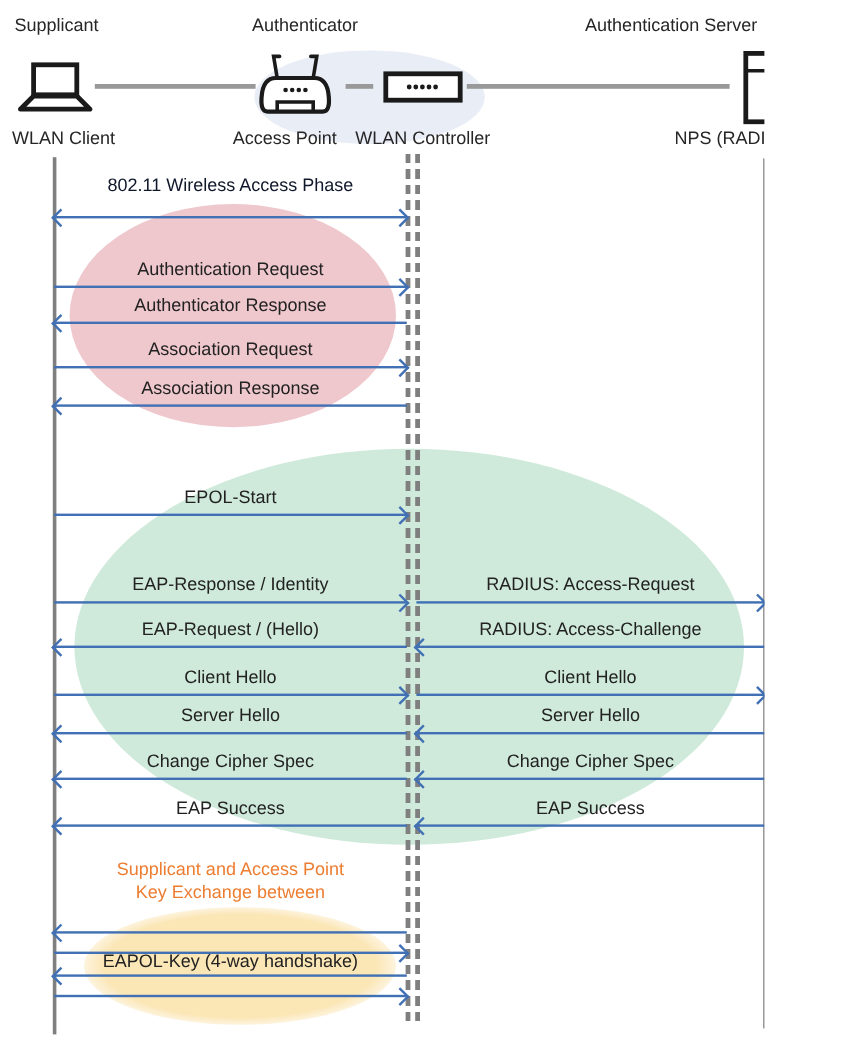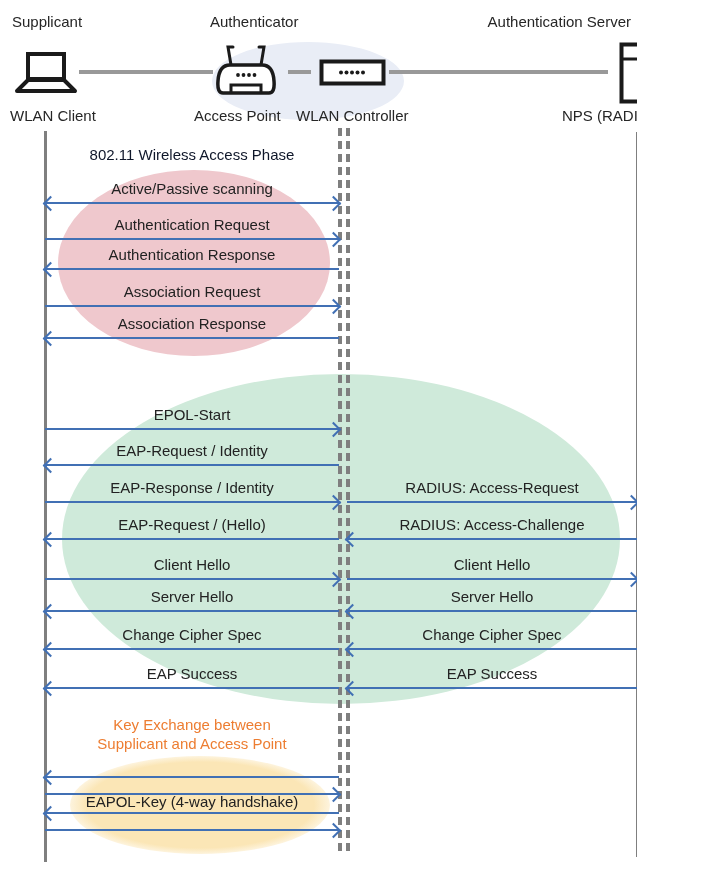--- a/index.html
+++ b/index.html
@@ -90,39 +90,38 @@
   <div class="lifeline dashline" style="left:338px;top:128px;height:726px;"></div>
   <div class="lifeline dashline" style="left:346px;top:128px;height:726px;"></div>
   <div class="lifeline solidline" style="left:636px;top:132px;height:725px;"></div>
 
   <div class="ellipse e-pink" style="left:58px;top:170px;width:272px;height:186px;"></div>
   <div class="ellipse e-green" style="left:62px;top:374px;width:558px;height:330px;"></div>
   <div class="ellipse e-yellow" style="left:70px;top:756px;width:260px;height:98px;"></div>
 
   <div class="phase-title pt-red" style="left:45px;top:146px;width:294px;">802.11 Wireless Access Phase</div>
   <div class="phase-title pt-orange" style="left:45px;top:715px;width:294px;">
+    <div>Supplicant and Access Point</div>
     <div>Key Exchange between</div>
-    <div>Supplicant and Access Point</div>
   </div>
 
   <div class="msg lane-l" style="top:180px;">
-    <div class="lbl">Active/Passive scanning</div>
     <div class="line">
         <span class="chev l"></span>
         <span class="chev r"></span>
       </div>
   </div>
   <div class="msg lane-l" style="top:216px;">
     <div class="lbl">Authentication Request</div>
     <div class="line">
         <span class="chev r"></span>
       </div>
   </div>
   <div class="msg lane-l" style="top:246px;">
-    <div class="lbl">Authentication Response</div>
+    <div class="lbl">Authenticator Response</div>
     <div class="line">
         <span class="chev l"></span>
       </div>
   </div>
   <div class="msg lane-l" style="top:283px;">
     <div class="lbl">Association Request</div>
     <div class="line">
         <span class="chev r"></span>
       </div>
   </div>
@@ -132,26 +131,20 @@
         <span class="chev l"></span>
       </div>
   </div>
 
   <div class="msg lane-l" style="top:406px;">
     <div class="lbl">EPOL-Start</div>
     <div class="line">
         <span class="chev r"></span>
       </div>
   </div>
-  <div class="msg lane-l" style="top:442px;">
-    <div class="lbl">EAP-Request / Identity</div>
-    <div class="line">
-        <span class="chev l"></span>
-      </div>
-  </div>
   <div class="msg lane-l" style="top:479px;">
     <div class="lbl">EAP-Response / Identity</div>
     <div class="line">
         <span class="chev r"></span>
       </div>
   </div>
   <div class="msg lane-l" style="top:516px;">
     <div class="lbl">EAP-Request / (Hello)</div>
     <div class="line">
         <span class="chev l"></span>

